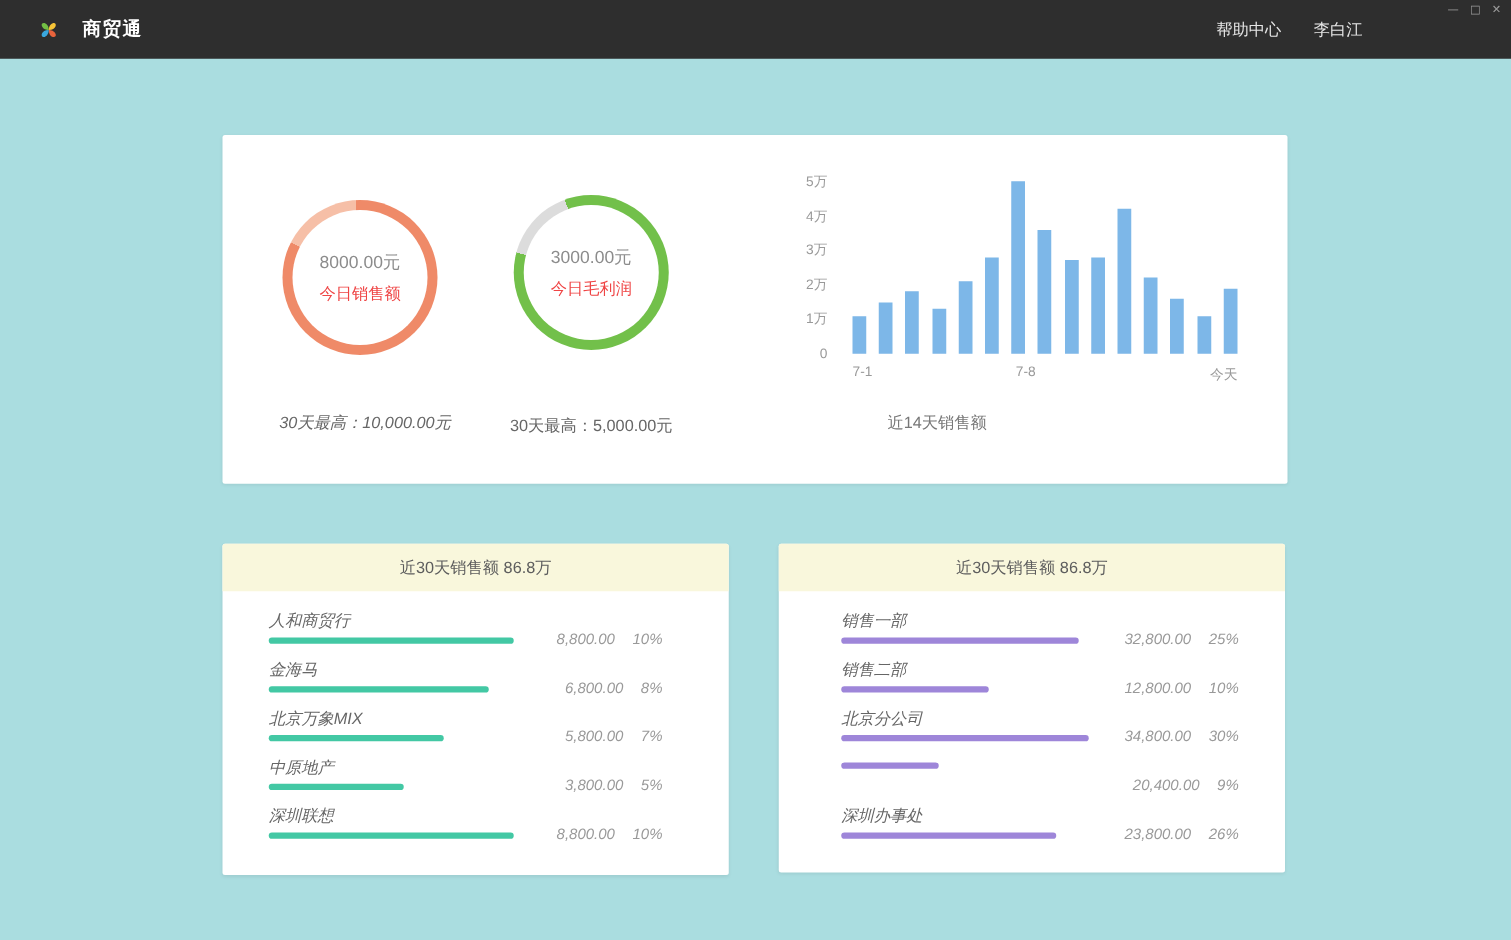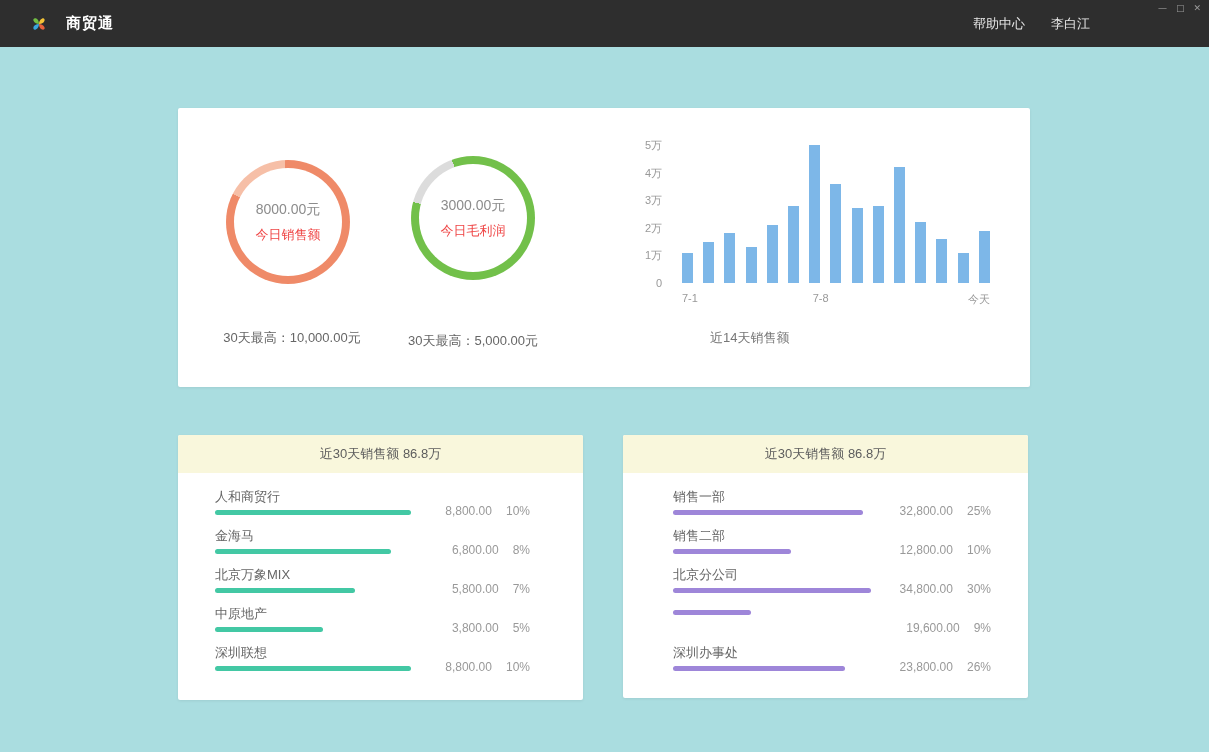--- a/index.html
+++ b/index.html
@@ -51,21 +51,21 @@
   .chart-caption { position:absolute; left:532px; top:221px; width:308px; text-align:left; font-size:13px; color:#777777; }
   
   .panel-left { left:178px; top:435px; width:405px; height:265px; }
   .panel-right { left:623px; top:435px; width:405px; height:263px; }
   .panel-header {
     height:38px; line-height:38px; background:#f9f7dc; text-align:center;
     font-size:13px; color:#5d5d5d; border-radius:2px 2px 0 0;
   }
   .panel-body-left { padding:13px 53px 0 37px; }
   .panel-body-right { padding:13px 37px 0 50px; }
-  .prow { position:relative; height:39px; padding-top:2px; }
+  .prow { position:relative; height:39px; padding-top:2px;font-style:italic; }
   .prow-name { font-size:13px; color:#666666; line-height:17px; }
   .prow-bar { margin-top:5px; height:5px; width:200px; }
   .prow-fill { height:100%; border-radius:3px; }
   .prow-val { position:absolute; right:0; bottom:7px; font-size:12px; color:#999999; }
   .prow-val .pct { margin-left:14px; }
 </style>
 </head>
 <body>
 
 <div class="titlebar">
@@ -91,21 +91,21 @@
 
 <div class="card top-card">
 
   <div class="donut" style="left:48px; top:52px;">
     <div class="ring" style="background: conic-gradient(from -63deg, rgb(246, 191, 167) 0deg, rgb(246, 191, 167) 60deg, rgb(239, 138, 104) 60deg, rgb(239, 138, 104) 360deg);"></div>
     <div class="hole">
       <div class="donut-value">8000.00元</div>
       <div class="donut-label">今日销售额</div>
     </div>
   </div>
-  <div class="max-label" style="left:4px; top:221px;">30天最高：10,000.00元</div>
+  <div class="max-label" style="left:4px; top:221px;font-style:italic;">30天最高：10,000.00元</div>
 
   <div class="donut" style="left:233px; top:48px;">
     <div class="ring" style="background: conic-gradient(from -75deg, rgb(220, 220, 220) 0deg, rgb(220, 220, 220) 55deg, rgb(114, 192, 74) 55deg, rgb(114, 192, 74) 360deg);"></div>
     <div class="hole">
       <div class="donut-value">3000.00元</div>
       <div class="donut-label">今日毛利润</div>
     </div>
   </div>
   <div class="max-label" style="left:185px; top:224px;">30天最高：5,000.00元</div>
 
@@ -215,21 +215,21 @@
       <div class="prow-bar">
           <div class="prow-fill" style="width: 99%; background: rgb(158, 134, 217);"></div>
         </div>
       <div class="prow-val"><span>34,800.00</span><span class="pct">30%</span></div>
     </div>
 
     <div class="prow">
       <div class="prow-bar">
           <div class="prow-fill" style="width: 39%; background: rgb(158, 134, 217);"></div>
         </div>
-      <div class="prow-val"><span>19,600.00</span><span class="pct">9%</span></div>
+      <div class="prow-val"><span>20,400.00</span><span class="pct">9%</span></div>
     </div>
 
     <div class="prow">
       <div class="prow-name">深圳办事处</div>
       <div class="prow-bar">
           <div class="prow-fill" style="width: 86%; background: rgb(158, 134, 217);"></div>
         </div>
       <div class="prow-val"><span>23,800.00</span><span class="pct">26%</span></div>
     </div>
 

